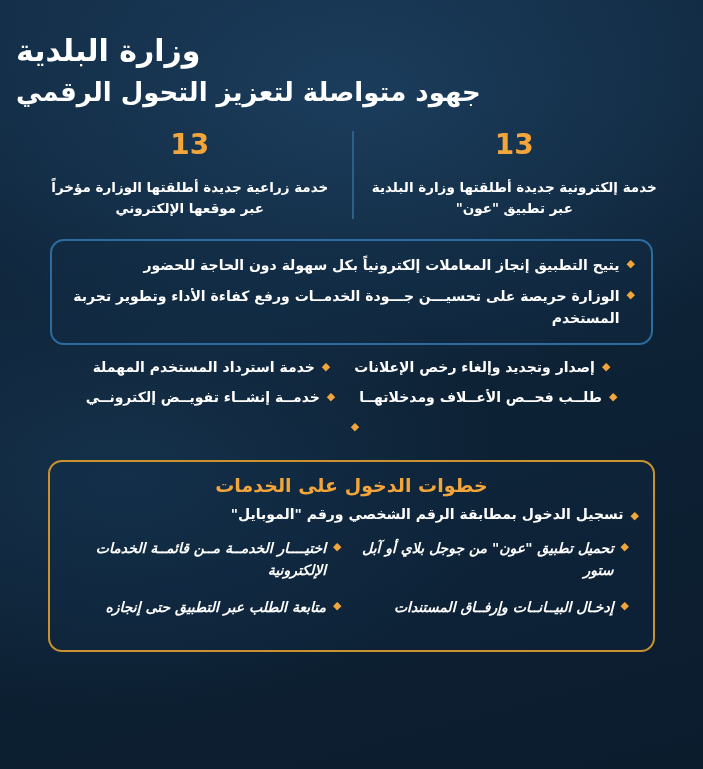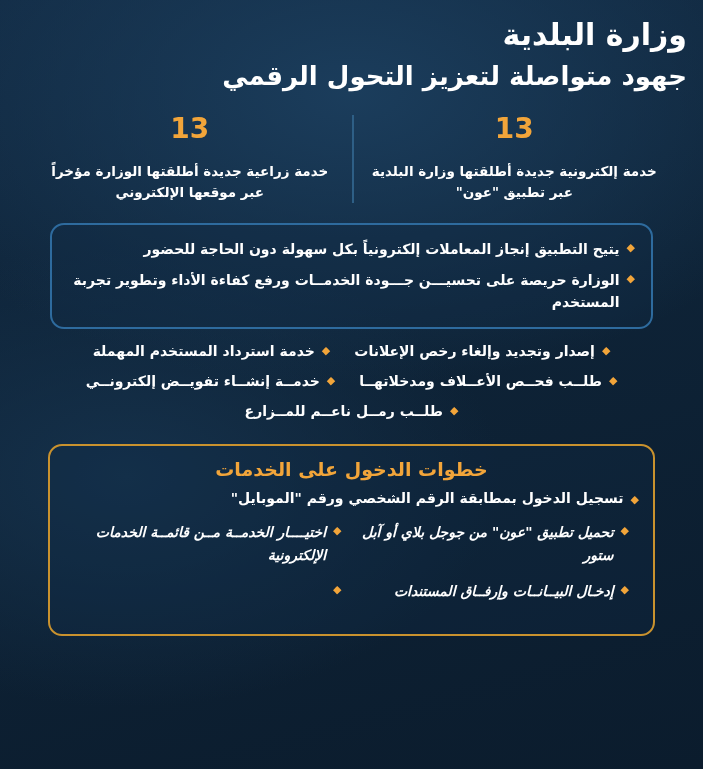--- a/index.html
+++ b/index.html
@@ -23,22 +23,22 @@
       radial-gradient(ellipse 700px 420px at 50% 12%, #1b3d5c 0%, rgba(27,61,92,0) 70%),
       radial-gradient(ellipse 520px 320px at 18% 62%, #15314b 0%, rgba(21,49,75,0) 72%),
       linear-gradient(165deg, #122b44 0%, #0e2337 45%, #0b1c2d 100%);
     box-sizing: border-box;
     padding: 0 16px;
     direction: rtl;
   }
 
   
   .title-block {
-    padding-top: 16px;
-    text-align: right;
+    padding-top: 32px;
+    text-align: left;
   }
   .title-main {
     font-size: 30px;
     font-weight: bold;
     color: #ffffff;
     letter-spacing: 0px;
     line-height: 1.25;
   }
   .title-sub {
     font-size: 26px;
@@ -232,21 +232,20 @@
         <span class="bullet-text">طلــب فحــص الأعــلاف ومدخلاتهــا</span>
       </div>
       <div class="service-item">
         <span class="diamond">◆</span>
         <span class="bullet-text">خدمــة إنشــاء تفويــض إلكترونــي</span>
       </div>
     </div>
     <div class="services-row">
       <div class="service-item">
         <span class="diamond">◆</span>
-        <span class="bullet-text">طلــب رمــل ناعــم للمــزارع</span>
       </div>
     </div>
   </div>
 
   <div class="steps-box">
     <div class="steps-title">خطوات الدخول على الخدمات</div>
 
     <div class="step-full">
       <span class="diamond">◆</span>
       <span class="bullet-text">تسجيل الدخول بمطابقة الرقم الشخصي ورقم "الموبايل"</span>
@@ -260,17 +259,18 @@
       <div class="step-cell">
         <span class="diamond">◆</span>
         <span class="bullet-text">اختيــــار الخدمــة مــن قائمــة الخدمات الإلكترونية</span>
       </div>
       <div class="step-cell">
         <span class="diamond">◆</span>
         <span class="bullet-text">إدخـال البيــانــات وإرفــاق المستندات</span>
       </div>
       <div class="step-cell">
         <span class="diamond">◆</span>
+        <span class="bullet-text">متابعة الطلب عبر التطبيق حتى إنجازه</span>
       </div>
     </div>
   </div>
 
 </div>
 
 </body></html>

